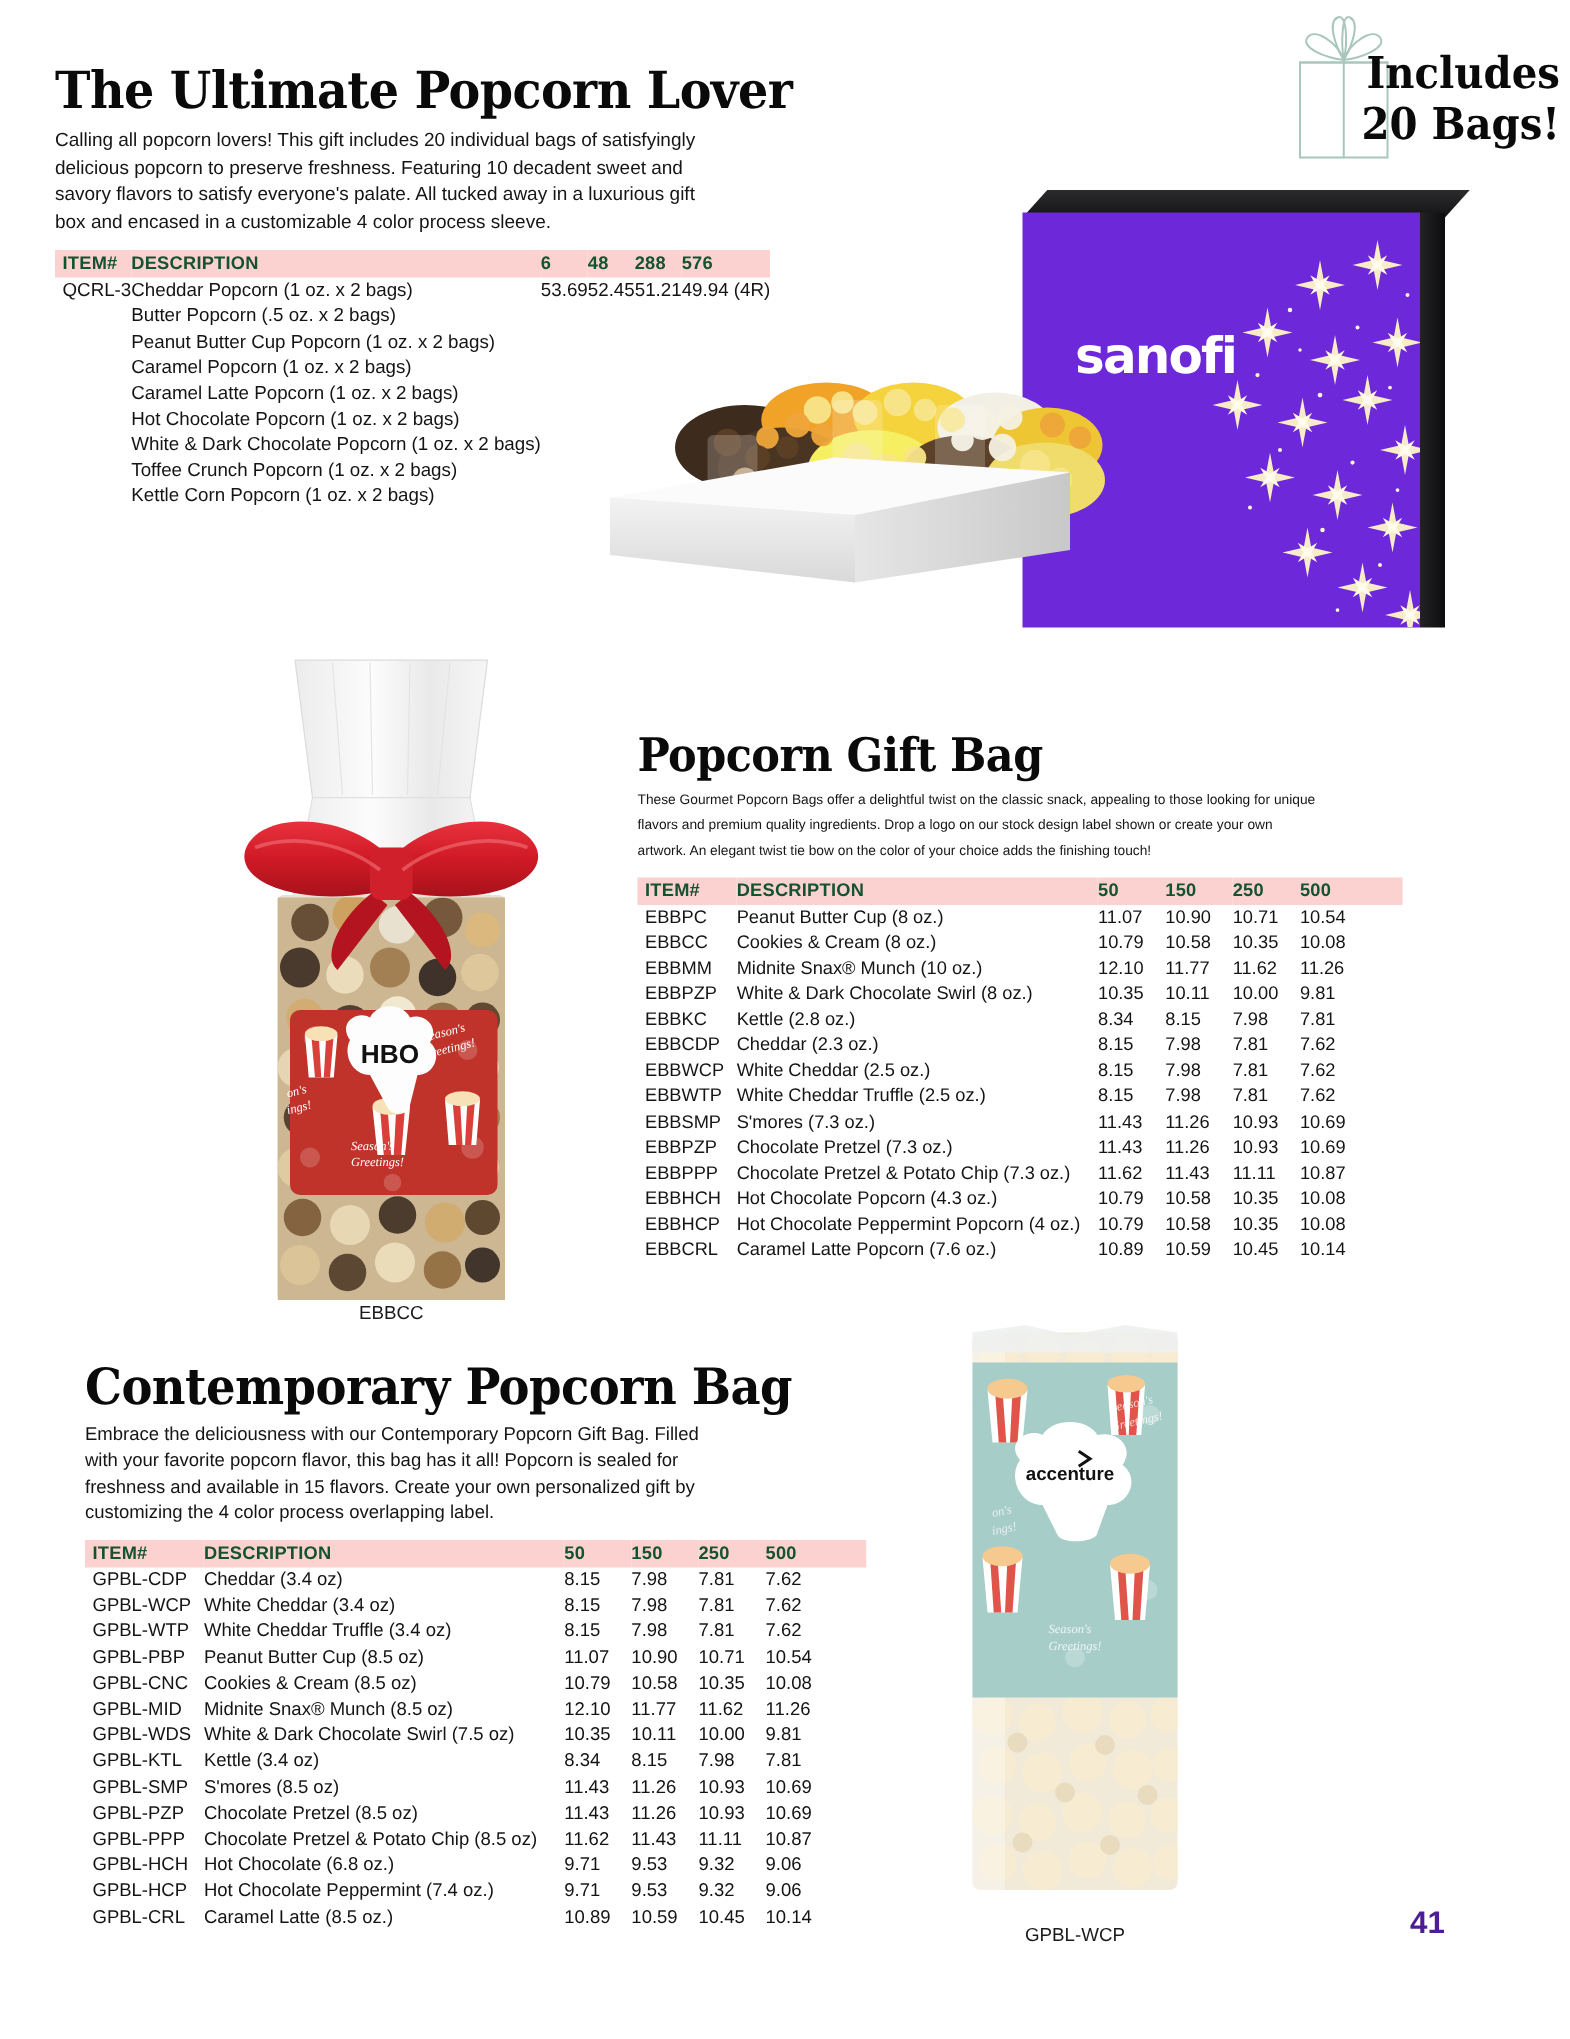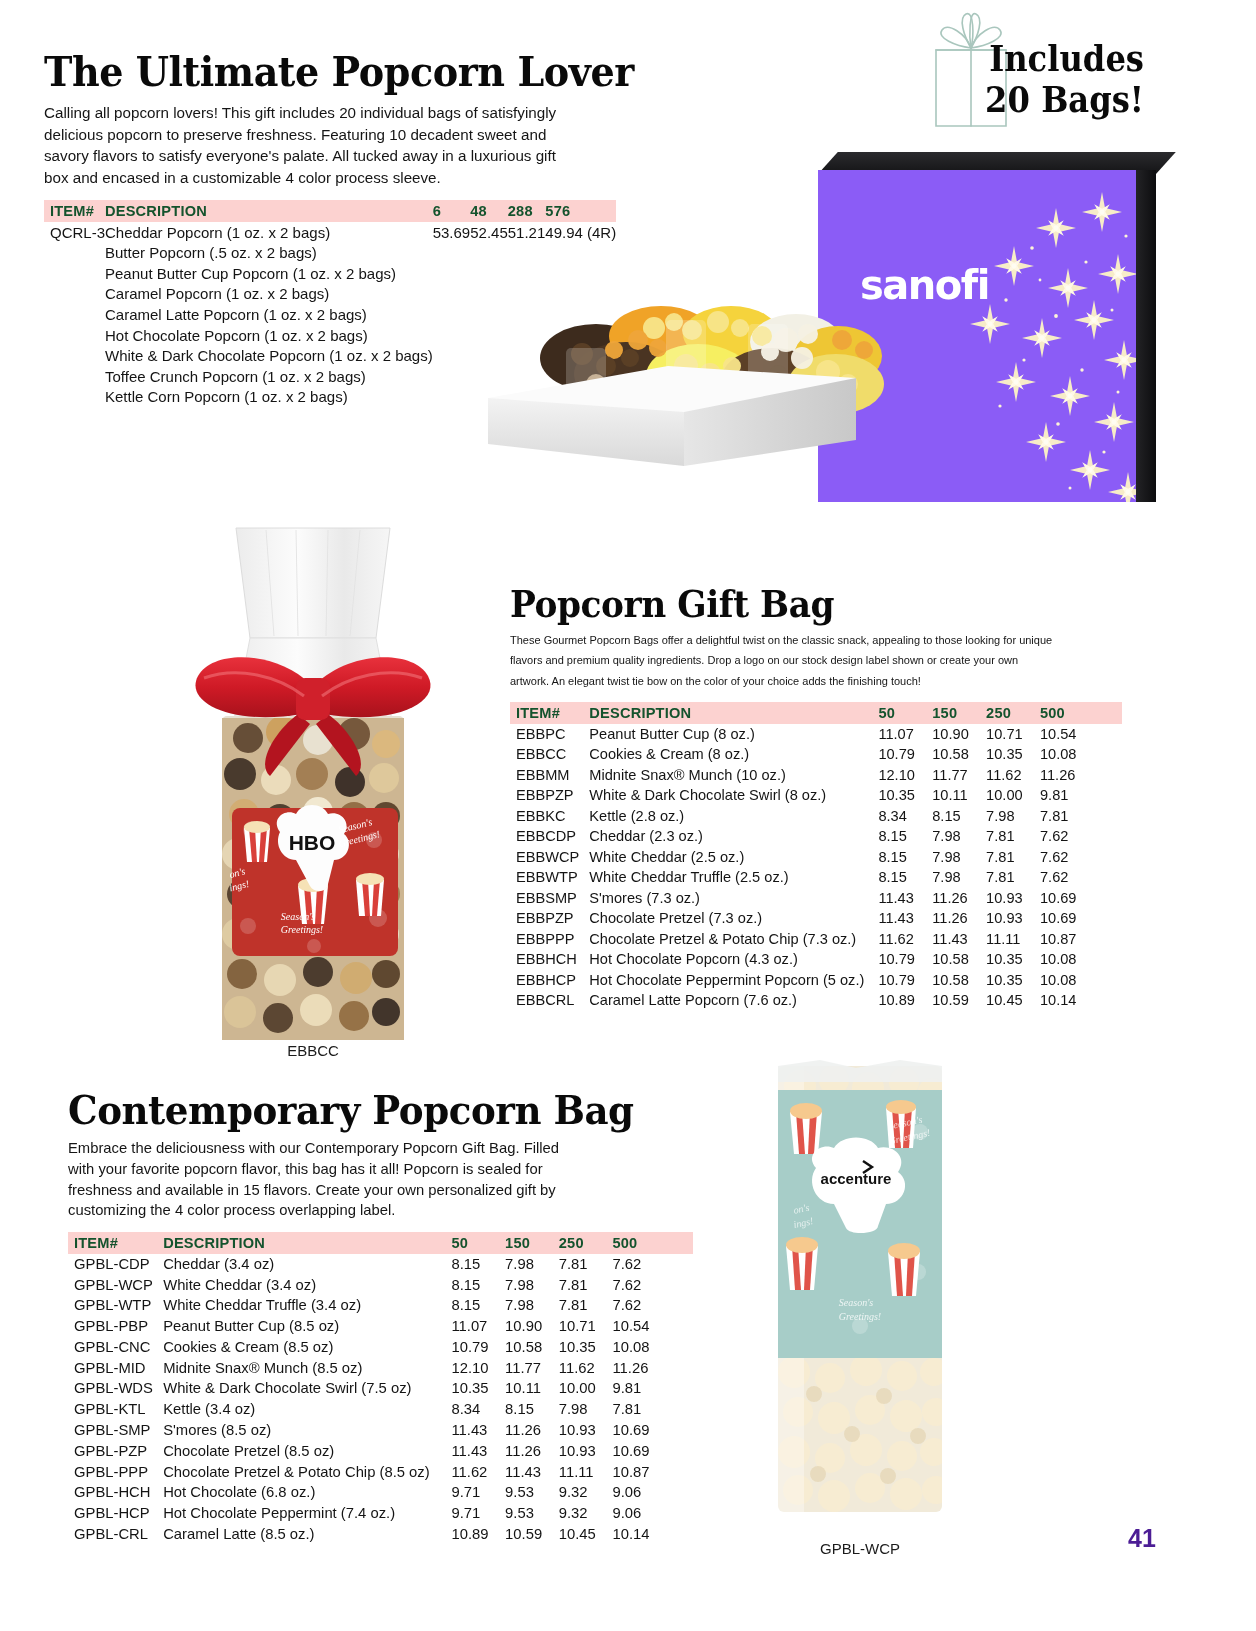--- a/index.html
+++ b/index.html
@@ -58,38 +58,38 @@
   #sec-ultimate .display-title { font-size: 41px; margin-bottom: 9px; }
   #sec-ultimate .body-copy { width: 540px; margin-bottom: 12px; }
   #tbl-ultimate { width: 556px; }
   #tbl-ultimate col.c-item { width: 72px; }
   #tbl-ultimate col.c-desc { width: 292px; }
   #tbl-ultimate col.c-p { width: 48px; }
   #tbl-ultimate col.c-plast { width: 96px; }
 
   
   #badge-includes {
-    position: absolute; left: 914px; top: 8px; width: 230px; height: 120px;
+    position: absolute; left: 1018px; top: 8px; width: 230px; height: 120px;
   }
   #badge-includes .gift-svg { position: absolute; left: 0; top: 0; }
   #badge-includes .badge-text {
     position: absolute; left: 52px; top: 30px;
     font-family: "DejaVu Serif", serif;
     font-weight: 700; font-size: 35px; line-height: 41px;
     color: #0a0a0a; text-align: right; width: 178px;
     transform: scaleX(0.92); transform-origin: right center;
   }
 
   
   #img-sanofi-box {
     position: absolute; left: 818px; top: 152px; width: 338px; height: 350px;
   }
   .sanofi-face {
     position: absolute; left: 0; top: 18px; width: 318px; height: 332px;
-    background: #8b5cf6;
+    background: #6d28d9;
     overflow: hidden;
   }
   .sanofi-top {
     position: absolute; left: 0; top: 0; width: 338px; height: 22px;
     background: linear-gradient(180deg,#2b2b2e,#141416);
     transform: skewX(-42deg);
     transform-origin: bottom left;
   }
   .sanofi-side {
     position: absolute; left: 318px; top: 18px; width: 20px; height: 332px;
@@ -645,21 +645,21 @@
           <tr>
             <td class="hdr-pad-left">EBBHCH</td>
             <td>Hot Chocolate Popcorn (4.3 oz.)</td>
             <td class="num">10.79</td>
             <td class="num">10.58</td>
             <td class="num">10.35</td>
             <td class="num">10.08</td>
           </tr>
           <tr>
             <td class="hdr-pad-left">EBBHCP</td>
-            <td>Hot Chocolate Peppermint Popcorn (5 oz.)</td>
+            <td>Hot Chocolate Peppermint Popcorn (4 oz.)</td>
             <td class="num">10.79</td>
             <td class="num">10.58</td>
             <td class="num">10.35</td>
             <td class="num">10.08</td>
           </tr>
           <tr>
             <td class="hdr-pad-left">EBBCRL</td>
             <td>Caramel Latte Popcorn (7.6 oz.)</td>
             <td class="num">10.89</td>
             <td class="num">10.59</td>

